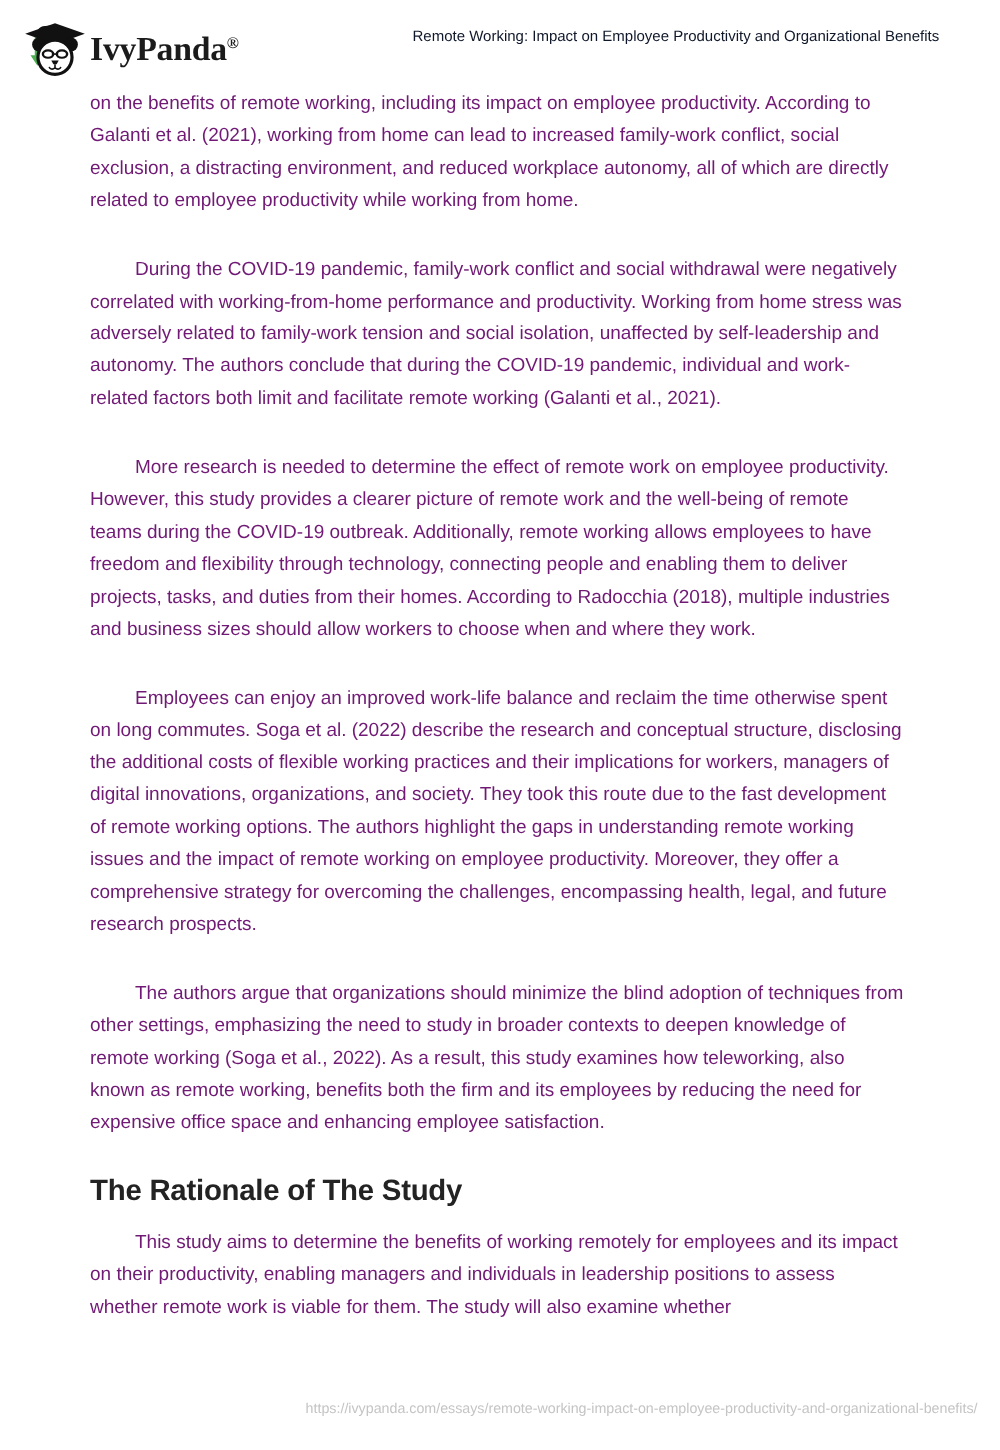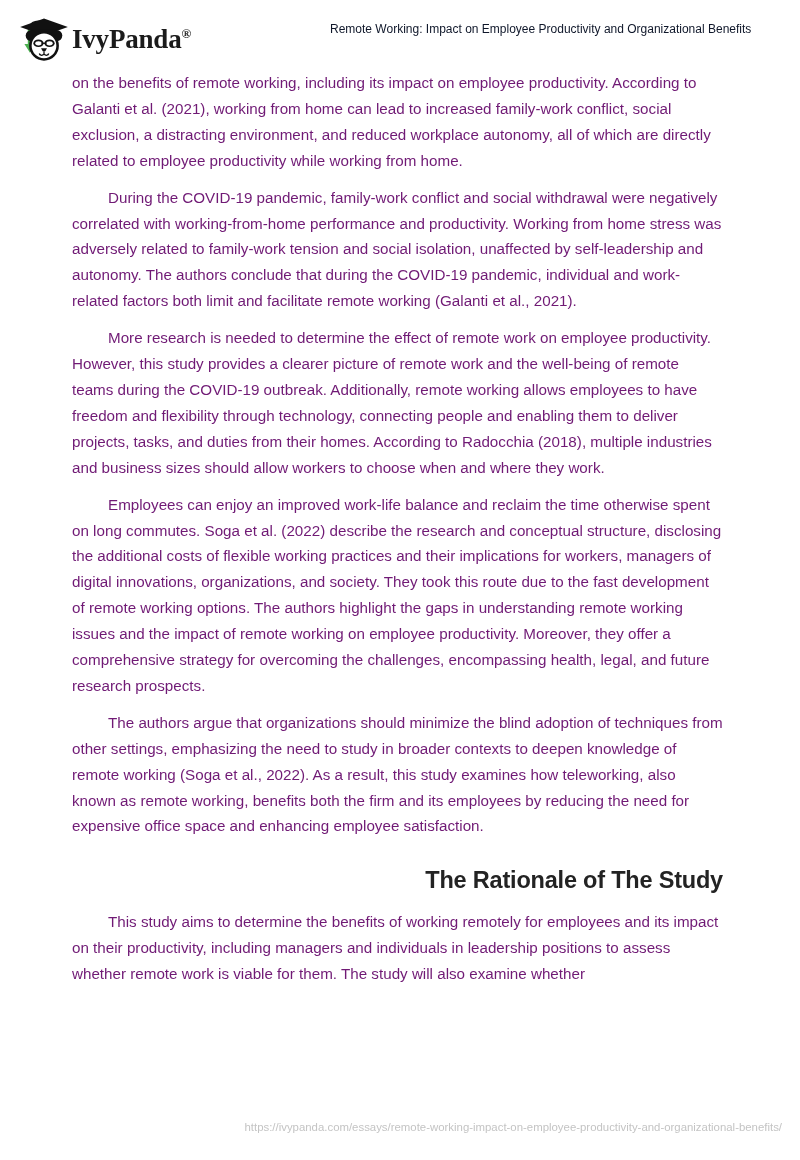--- a/index.html
+++ b/index.html
@@ -82,31 +82,30 @@
     font-size: 15.2px;
     line-height: 25.9px;
     color: #701a75;
     text-align: left;
     text-indent: 36px;
   }
   .para.no-indent {
     text-indent: 0;
   }
   .para + .para {
-    margin-top: 11px;
+    margin-top: 29px;
   }
 
   .section-heading {
     font-size: 23.5px;
     line-height: 30px;
     font-weight: bold;
     color: #232323;
     margin: 26px 0 14px 0;
     letter-spacing: -0.2px;
-    text-align: right;
   }
 
   
   .page-footer {
     position: absolute;
     left: 0;
     bottom: 0;
     width: 800px;
     height: 40px;
   }
@@ -174,18 +173,18 @@
   <p class="para">During the COVID-19 pandemic, family-work conflict and social withdrawal were negatively correlated with working-from-home performance and productivity. Working from home stress was adversely related to family-work tension and social isolation, unaffected by self-leadership and autonomy. The authors conclude that during the COVID-19 pandemic, individual and work-related factors both limit and facilitate remote working (Galanti et al., 2021).</p>
 
   <p class="para">More research is needed to determine the effect of remote work on employee productivity. However, this study provides a clearer picture of remote work and the well-being of remote teams during the COVID-19 outbreak. Additionally, remote working allows employees to have freedom and flexibility through technology, connecting people and enabling them to deliver projects, tasks, and duties from their homes. According to Radocchia (2018), multiple industries and business sizes should allow workers to choose when and where they work.</p>
 
   <p class="para">Employees can enjoy an improved work-life balance and reclaim the time otherwise spent on long commutes. Soga et al. (2022) describe the research and conceptual structure, disclosing the additional costs of flexible working practices and their implications for workers, managers of digital innovations, organizations, and society. They took this route due to the fast development of remote working options. The authors highlight the gaps in understanding remote working issues and the impact of remote working on employee productivity. Moreover, they offer a comprehensive strategy for overcoming the challenges, encompassing health, legal, and future research prospects.</p>
 
   <p class="para">The authors argue that organizations should minimize the blind adoption of techniques from other settings, emphasizing the need to study in broader contexts to deepen knowledge of remote working (Soga et al., 2022). As a result, this study examines how teleworking, also known as remote working, benefits both the firm and its employees by reducing the need for expensive office space and enhancing employee satisfaction.</p>
 
   <h2 class="section-heading">The Rationale of The Study</h2>
 
-  <p class="para">This study aims to determine the benefits of working remotely for employees and its impact on their productivity, including managers and individuals in leadership positions to assess whether remote work is viable for them. The study will also examine whether</p>
+  <p class="para">This study aims to determine the benefits of working remotely for employees and its impact on their productivity, enabling managers and individuals in leadership positions to assess whether remote work is viable for them. The study will also examine whether</p>
 </div>
 
 <div class="page-footer">
   <div class="footer-url">https://ivypanda.com/essays/remote-working-impact-on-employee-productivity-and-organizational-benefits/</div>
 </div>
 
 </body></html>

